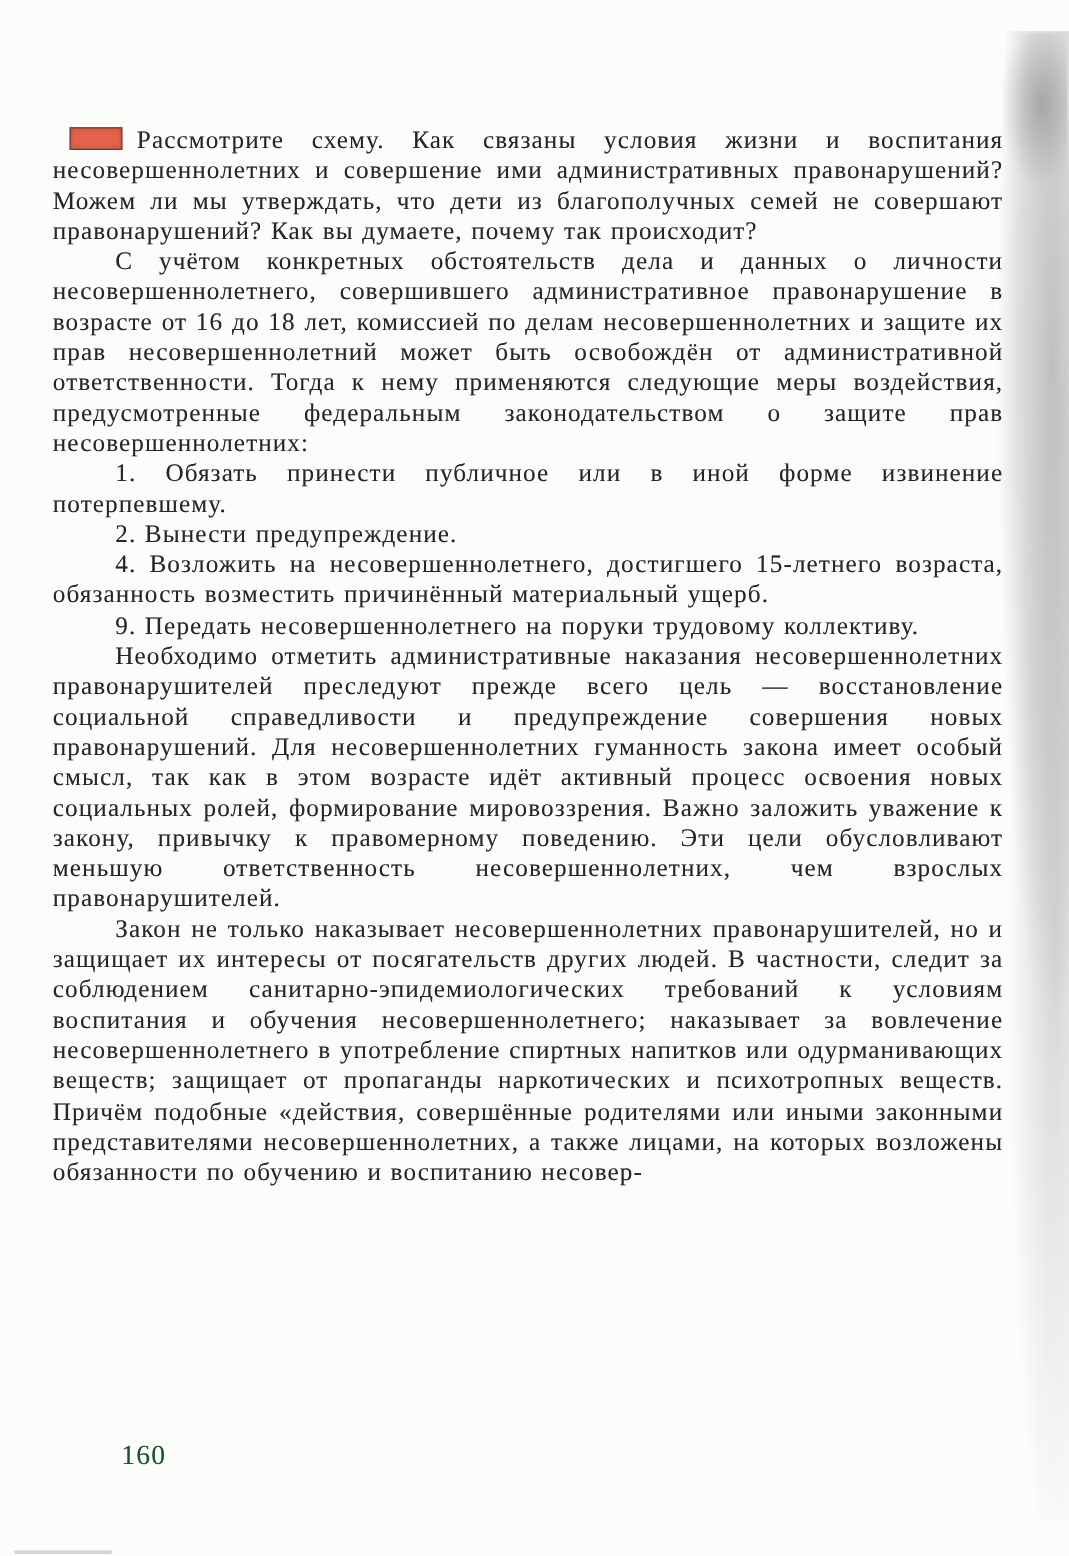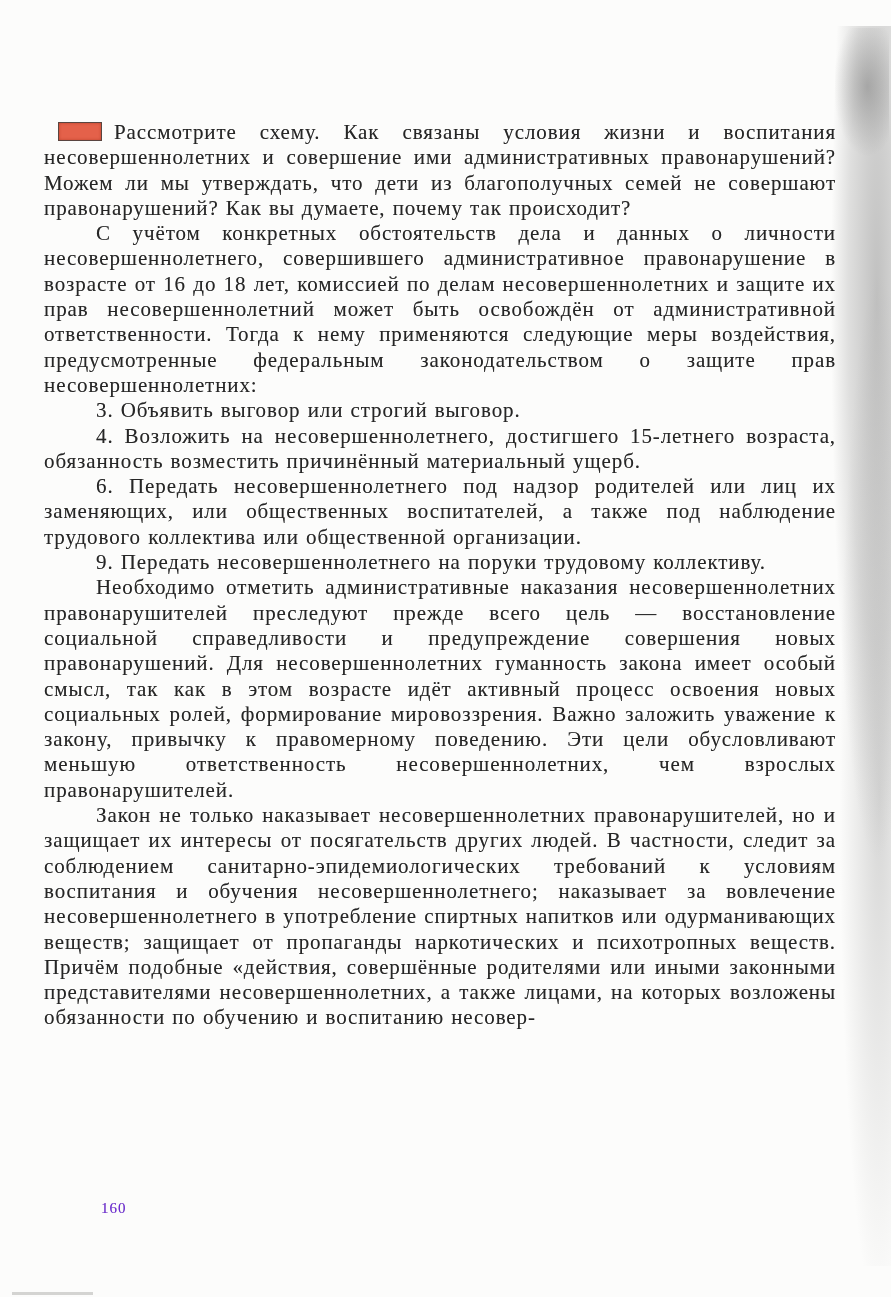--- a/index.html
+++ b/index.html
@@ -33,21 +33,21 @@
     right: 2px;
     width: 54px;
     height: 130px;
     pointer-events: none;
     background: radial-gradient(34px 70px at 60% 45%, rgba(90,90,90,0.38), rgba(90,90,90,0) 100%);
   }
 
   .content {
     position: absolute;
     left: 44px;
-    top: 120px;
+    top: 104px;
     width: 792px;
     height: 1088px;
     overflow: hidden;
     font-size: 21px;
     line-height: 25.3px;
     letter-spacing: 0.9px;
     word-spacing: 1px;
     text-align: justify;
     color: #262626;
     text-shadow: 0 0 0.5px rgba(40,40,40,0.35);
@@ -68,23 +68,23 @@
     vertical-align: -2px;
     background: #e4614a;
     border: 1px solid #5a4540;
     box-shadow: inset 0 0 3px rgba(150,40,20,0.55);
   }
 
   .page-number {
     position: absolute;
     left: 101px;
     top: 1200px;
-    font-size: 15px;
+    font-size: 23px;
     letter-spacing: 1px;
-    color: #6d28d9;
+    color: #14532d;
     text-shadow: 0 0 0.5px rgba(40,40,40,0.3);
   }
 
   .bottom-edge-line {
     position: absolute;
     left: 12px;
     top: 1292px;
     width: 81px;
     height: 3px;
     background: #d4d4d2;
@@ -92,22 +92,22 @@
 </style>
 </head>
 <body>
 
 <div class="scan-shadow-right"></div>
 <div class="scan-shadow-topright"></div>
 
 <div class="content">
   <p class="exercise"><span class="exercise-marker"></span><span>Рассмотрите схему. Как связаны условия жизни и воспитания несовершеннолетних и совершение ими административных правонарушений? Можем ли мы утверждать, что дети из благополучных семей не совершают правонарушений? Как вы думаете, почему так происходит?</span></p>
   <p>С учётом конкретных обстоятельств дела и данных о личности несовершеннолетнего, совершившего административное правонарушение в возрасте от 16 до 18 лет, комиссией по делам несовершеннолетних и защите их прав несовершеннолетний может быть освобождён от административной ответственности. Тогда к нему применяются следующие меры воздействия, предусмотренные федеральным законодательством о защите прав несовершеннолетних:</p>
-  <p>3. Объявить выговор или строгий выговор.</p>
+  <p>1. Обязать принести публичное или в иной форме извинение потерпевшему.</p>
+  <p>2. Вынести предупреждение.</p>
   <p>4. Возложить на несовершеннолетнего, достигшего 15-летнего возраста, обязанность возместить причинённый материальный ущерб.</p>
-  <p>6. Передать несовершеннолетнего под надзор родителей или лиц их заменяющих, или общественных воспитателей, а также под наблюдение трудового коллектива или общественной организации.</p>
   <p>9. Передать несовершеннолетнего на поруки трудовому коллективу.</p>
   <p>Необходимо отметить административные наказания несовершеннолетних правонарушителей преследуют прежде всего цель — восстановление социальной справедливости и предупреждение совершения новых правонарушений. Для несовершеннолетних гуманность закона имеет особый смысл, так как в этом возрасте идёт активный процесс освоения новых социальных ролей, формирование мировоззрения. Важно заложить уважение к закону, привычку к правомерному поведению. Эти цели обусловливают меньшую ответственность несовершеннолетних, чем взрослых правонарушителей.</p>
   <p>Закон не только наказывает несовершеннолетних правонарушителей, но и защищает их интересы от посягательств других людей. В частности, следит за соблюдением санитарно-эпидемиологических требований к условиям воспитания и обучения несовершеннолетнего; наказывает за вовлечение несовершеннолетнего в употребление спиртных напитков или одурманивающих веществ; защищает от пропаганды наркотических и психотропных веществ. Причём подобные «действия, совершённые родителями или иными законными представителями несовершеннолетних, а также лицами, на которых возложены обязанности по обучению и воспитанию несовер-</p>
 </div>
 
 <div class="page-number">160</div>
 <div class="bottom-edge-line"></div>
 
 </body></html>

